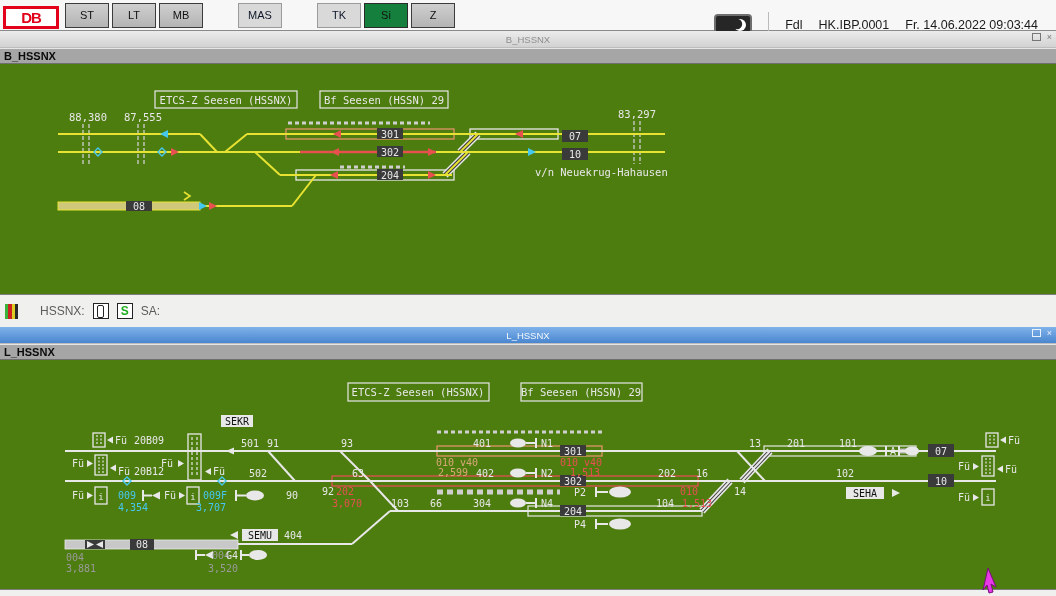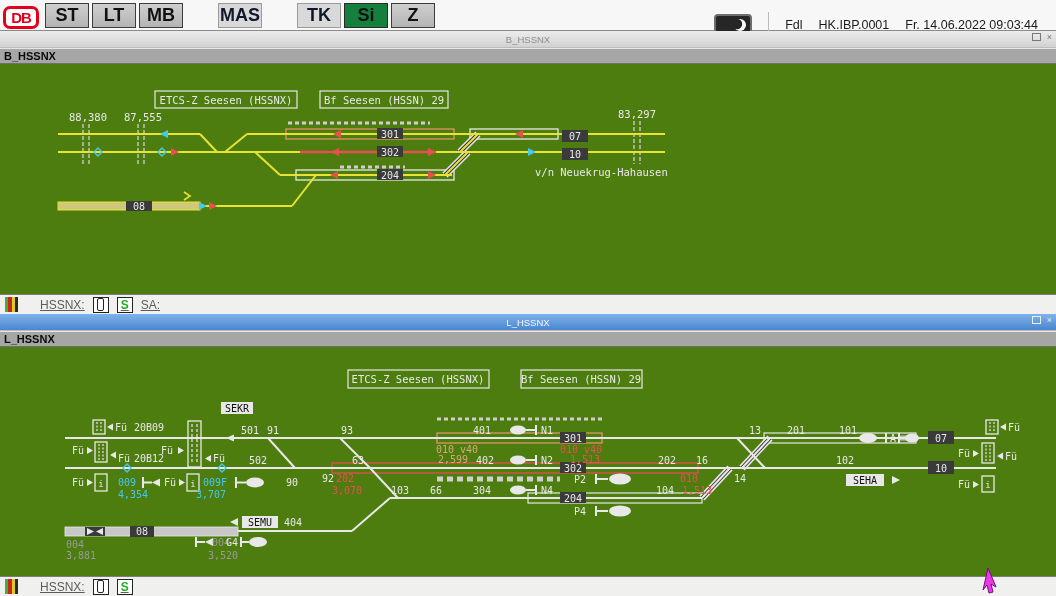--- a/index.html
+++ b/index.html
@@ -1,39 +1,39 @@
 <!DOCTYPE html>
 <html><head>
 <meta charset="utf-8">
 <style>
   html,body{margin:0;padding:0;}
   body{width:1056px;height:596px;overflow:hidden;background:#fff;font-family:"Liberation Sans",sans-serif;position:relative;}
   
   #toolbar{height:31px;background:#f7f7f7;border-bottom:1px solid #8a8a8a;display:flex;align-items:center;box-sizing:border-box;}
-  .db-logo{width:36px;height:23px;margin:4px 6px 0 3px;border:3px solid #e2001a;border-radius:7px;color:#e2001a;
+  .db-logo{width:56px;height:23px;margin:4px 6px 0 3px;border:3px solid #e2001a;border-radius:0;color:#e2001a;
     font-weight:bold;font-size:15px;display:flex;align-items:center;justify-content:center;background:#fff;box-sizing:border-box;letter-spacing:-1px;}
   .tb-btn{width:44px;height:25px;margin-right:3px;background:linear-gradient(#cfcfcf,#b4b4b4);border:1px solid #3c3c3c;
-    font-weight:bold;font-size:18px;color:#111;display:flex;align-items:center;justify-content:center;box-sizing:border-box;}
+    font-weight:normal;font-size:11px;color:#111;display:flex;align-items:center;justify-content:center;box-sizing:border-box;}
   .tb-btn.disabled{background:#d9d9d9;border-color:#9b9b9b;color:#0f172a;margin-left:32px;}
   .tb-btn.active{background:#15803d;border-color:#2b2b2b;}
   .tb-right{margin-left:auto;display:flex;align-items:center;gap:16px;padding-right:18px;font-size:12.5px;color:#1a1a1a;margin-top:19px;}
   .toggle{width:38px;height:22px;background:#262626;border:2px solid #6e6e6e;border-radius:4px;display:flex;align-items:center;justify-content:flex-end;padding-right:2px;box-sizing:border-box;}
   .tb-sep{width:1px;height:26px;background:#bbb;}
   
   .wtitle{height:16px;background:linear-gradient(#ececec,#d2d2d2);border-bottom:1px solid #bdbdbd;position:relative;
     display:flex;align-items:center;justify-content:center;font-size:9.5px;color:#8f8f8f;}
   .wtitle.active{background:linear-gradient(#7fb2ea,#4a86cf);color:#f2f7fd;}
   .wctrl{position:absolute;right:4px;top:1px;display:flex;gap:6px;align-items:center;font-size:9px;color:#777;}
   .wtitle.active .wctrl{color:#e8f0fa;}
   .wctrl .sq{width:7px;height:6px;border:1px solid currentColor;display:inline-block;}
   .wlabel{height:16px;background:#a6a6a6;border-top:1px solid #e6e6e6;border-bottom:1px solid #6f6f6f;
     display:flex;align-items:center;font-weight:bold;font-size:11px;color:#0a0a0a;padding-left:4px;box-sizing:border-box;}
   .wcontent{background:#4d7c0f;position:relative;}
-  .wstatus{height:20px;background:#f0f0ee;border-top:1px solid #7d7d7d;display:flex;align-items:center;gap:8px;
-    font-size:12px;color:#5c5c5c;padding-left:5px;box-sizing:border-box;text-decoration:underline;}
+  .wstatus{height:33px;background:#f0f0ee;border-top:1px solid #7d7d7d;display:flex;align-items:center;gap:8px;
+    font-size:12px;color:#5c5c5c;padding-left:5px;box-sizing:border-box;}
   .palette{width:13px;height:15px;display:flex;}
   .palette i{flex:1;display:block;}
   .sbox{width:16px;height:16px;background:#fff;border:1.5px solid #222;display:flex;align-items:center;justify-content:center;box-sizing:border-box;}
   .sbox .bar{width:5px;height:11px;border:1px solid #222;border-radius:2px;}
   .sbox.s{color:#1fae1f;font-weight:bold;font-size:12px;}
   
   text{font-family:"DejaVu Sans Mono",monospace;font-size:10px;fill:#e8e8e8;}
   text.big{font-size:10.5px;}
   text.blk{fill:#111;}
   text.cy{fill:#45c8f0;}

